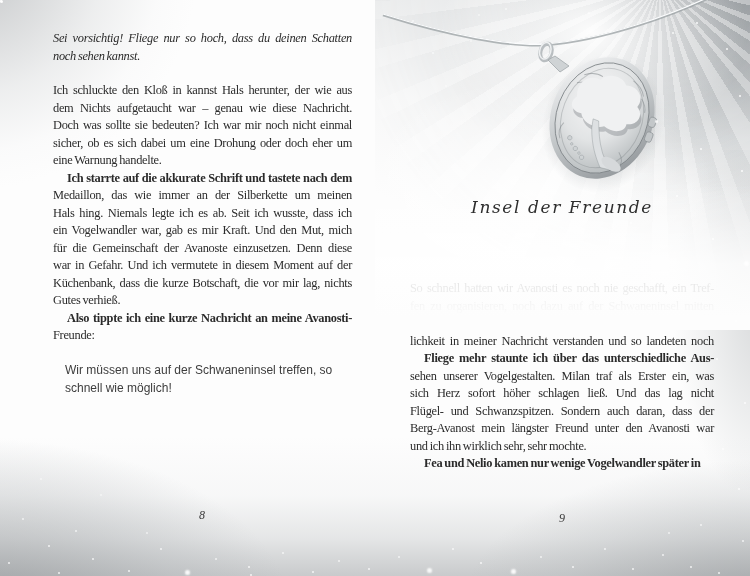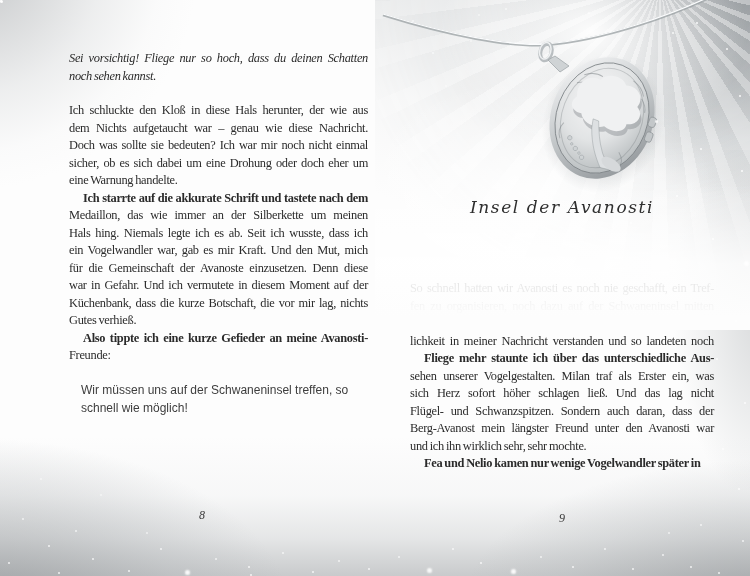--- a/index.html
+++ b/index.html
@@ -95,21 +95,21 @@
     width:3px;height:3px;
     box-shadow:
       186px 571px 2px 1px rgba(255,255,255,.95),
       512px 570px 2px 1px rgba(255,255,255,.95),
       428px 569px 2px 1px rgba(255,255,255,.9),
       745px 262px 2px 1px rgba(255,255,255,.9),
       655px 120px 1px 0 rgba(255,255,255,.9);
   }
   
   .col{position:absolute;font-size:12.4px;line-height:17.5px;letter-spacing:-0.3px;word-spacing:-0.8px;}
-  #left-col{left:53px;top:50px;width:299px;margin-left:16px;}
+  #left-col{left:53px;top:30px;width:299px;}
   #right-col{left:410px;top:280px;width:304px;}
   .line{text-align:justify;text-align-last:justify;white-space:nowrap;overflow:visible;}
   .line.last{text-align-last:left;}
   .line.indent{text-indent:14px;font-weight:bold;}
   #epigraph{font-style:italic;margin-bottom:17px;}
   #message{
     font-family:"Liberation Sans","DejaVu Sans",sans-serif;
     font-size:12px;line-height:18px;letter-spacing:0;word-spacing:0;
     color:#3d3d3d;margin-top:16px;padding-left:12px;
   }
@@ -207,50 +207,50 @@
 
   <div class="col" id="left-col">
     <div id="epigraph">
         <div>
           <div class="line">Sei vorsichtig! Fliege nur so hoch, dass du deinen Schatten</div>
           <div class="line last">noch sehen kannst.</div>
         </div>
       </div>
     <div id="left-body">
         <div>
-          <div class="line">Ich schluckte den Kloß in diese Hals herunter, der wie aus</div>
+          <div class="line">Ich schluckte den Kloß in kannst Hals herunter, der wie aus</div>
           <div class="line">dem Nichts aufgetaucht war – genau wie diese Nachricht.</div>
           <div class="line">Doch was sollte sie bedeuten? Ich war mir noch nicht einmal</div>
           <div class="line">sicher, ob es sich dabei um eine Drohung oder doch eher um</div>
           <div class="line last">eine Warnung handelte.</div>
         </div>
         <div>
           <div class="line indent">Ich starrte auf die akkurate Schrift und tastete nach dem</div>
           <div class="line">Medaillon, das wie immer an der Silberkette um meinen</div>
           <div class="line">Hals hing. Niemals legte ich es ab. Seit ich wusste, dass ich</div>
           <div class="line">ein Vogelwandler war, gab es mir Kraft. Und den Mut, mich</div>
           <div class="line">für die Gemeinschaft der Avanoste einzusetzen. Denn diese</div>
           <div class="line">war in Gefahr. Und ich vermutete in diesem Moment auf der</div>
           <div class="line">Küchenbank, dass die kurze Botschaft, die vor mir lag, nichts</div>
           <div class="line last">Gutes verhieß.</div>
         </div>
         <div>
-          <div class="line indent">Also tippte ich eine kurze Gefieder an meine Avanosti-</div>
+          <div class="line indent">Also tippte ich eine kurze Nachricht an meine Avanosti-</div>
           <div class="line last">Freunde:</div>
         </div>
       </div>
     <div id="message">
         <div>
           <div class="line">Wir müssen uns auf der Schwaneninsel treffen, so</div>
           <div class="line last">schnell wie möglich!</div>
         </div>
       </div>
   </div>
 
-  <div id="chapter-title">Insel der Avanosti</div>
+  <div id="chapter-title">Insel der Freunde</div>
   <div class="col" id="right-col">
       <div>
         <div class="line">So schnell hatten wir Avanosti es noch nie geschafft, ein Tref-</div>
         <div class="line">fen zu organisieren, noch dazu auf der Schwaneninsel mitten</div>
         <div class="line">in den Auen. Doch meine Freunde hatten wohl die Dring-</div>
         <div class="line">lichkeit in meiner Nachricht verstanden und so landeten noch</div>
       </div>
       <div>
         <div class="line indent">Fliege mehr staunte ich über das unterschiedliche Aus-</div>
         <div class="line">sehen unserer Vogelgestalten. Milan traf als Erster ein, was</div>

